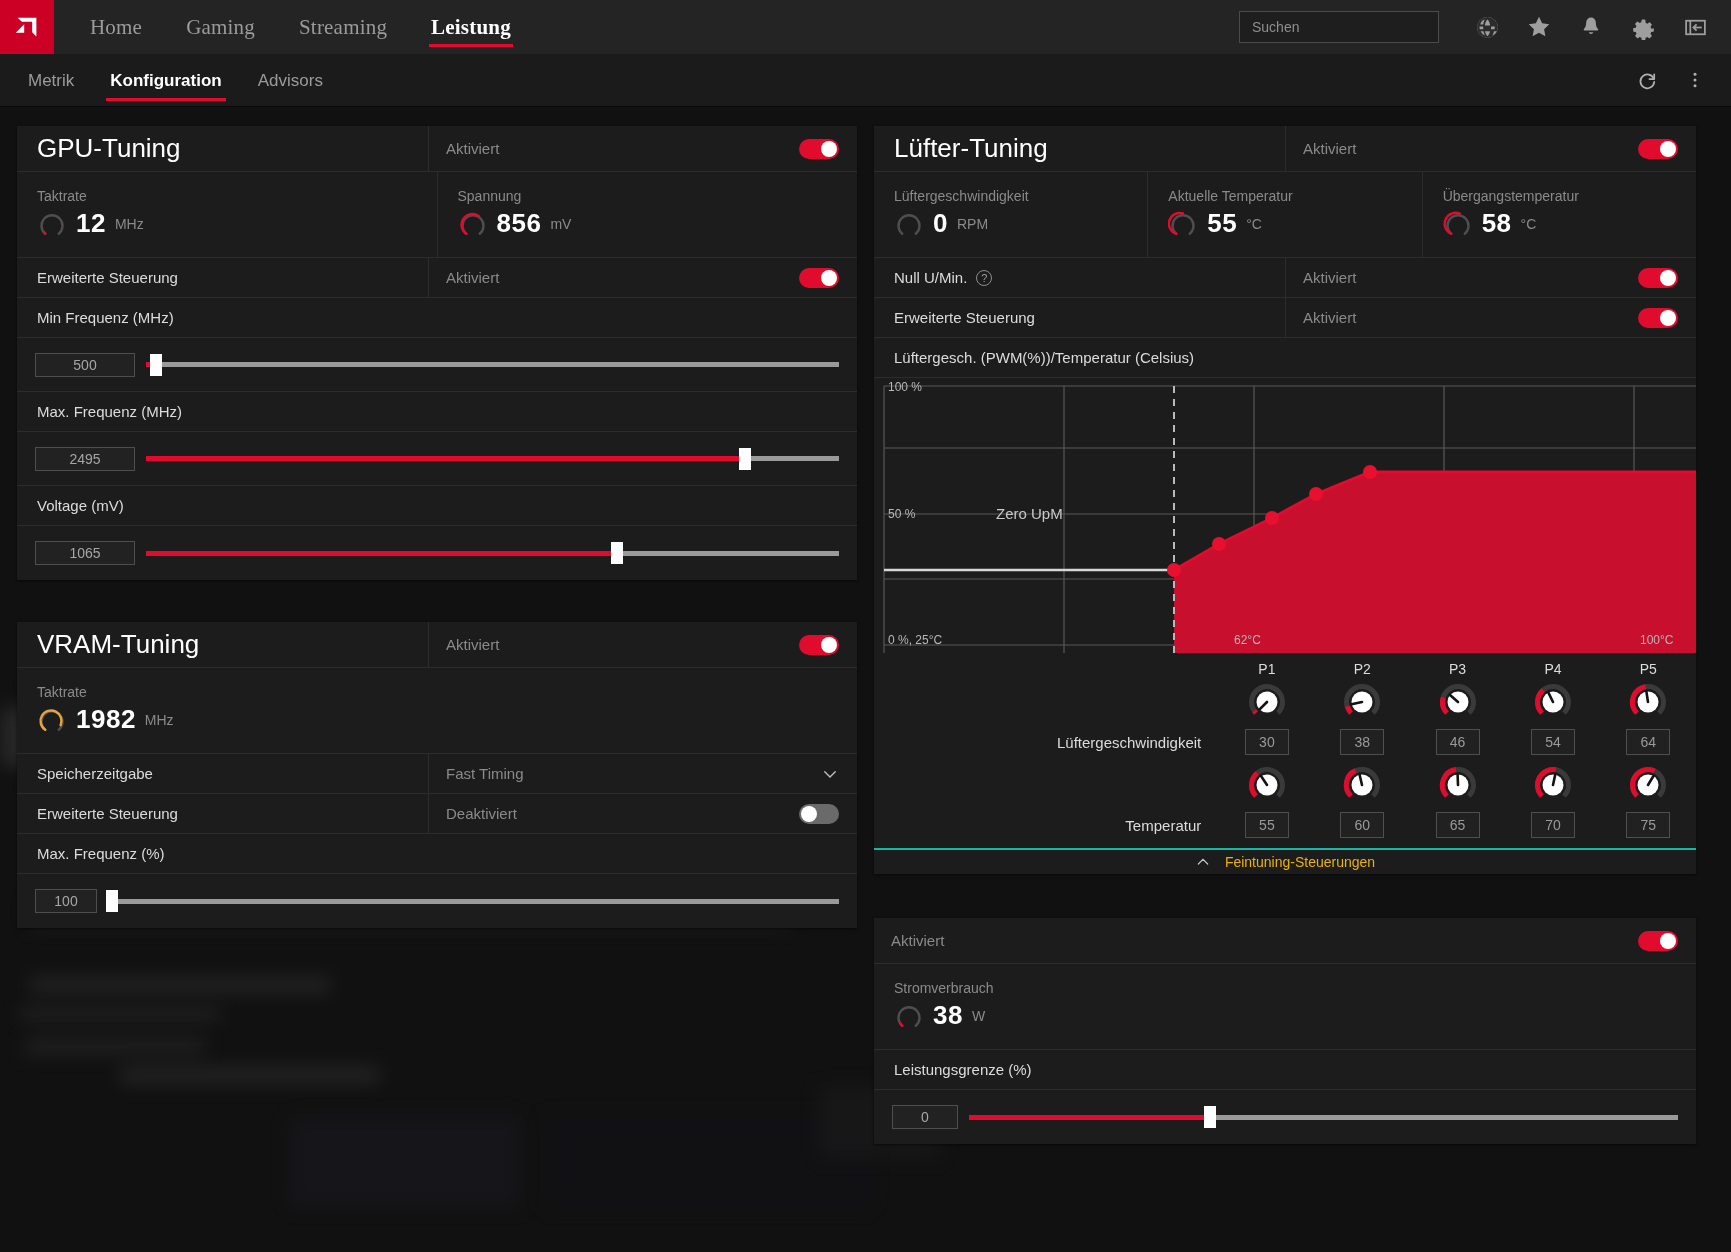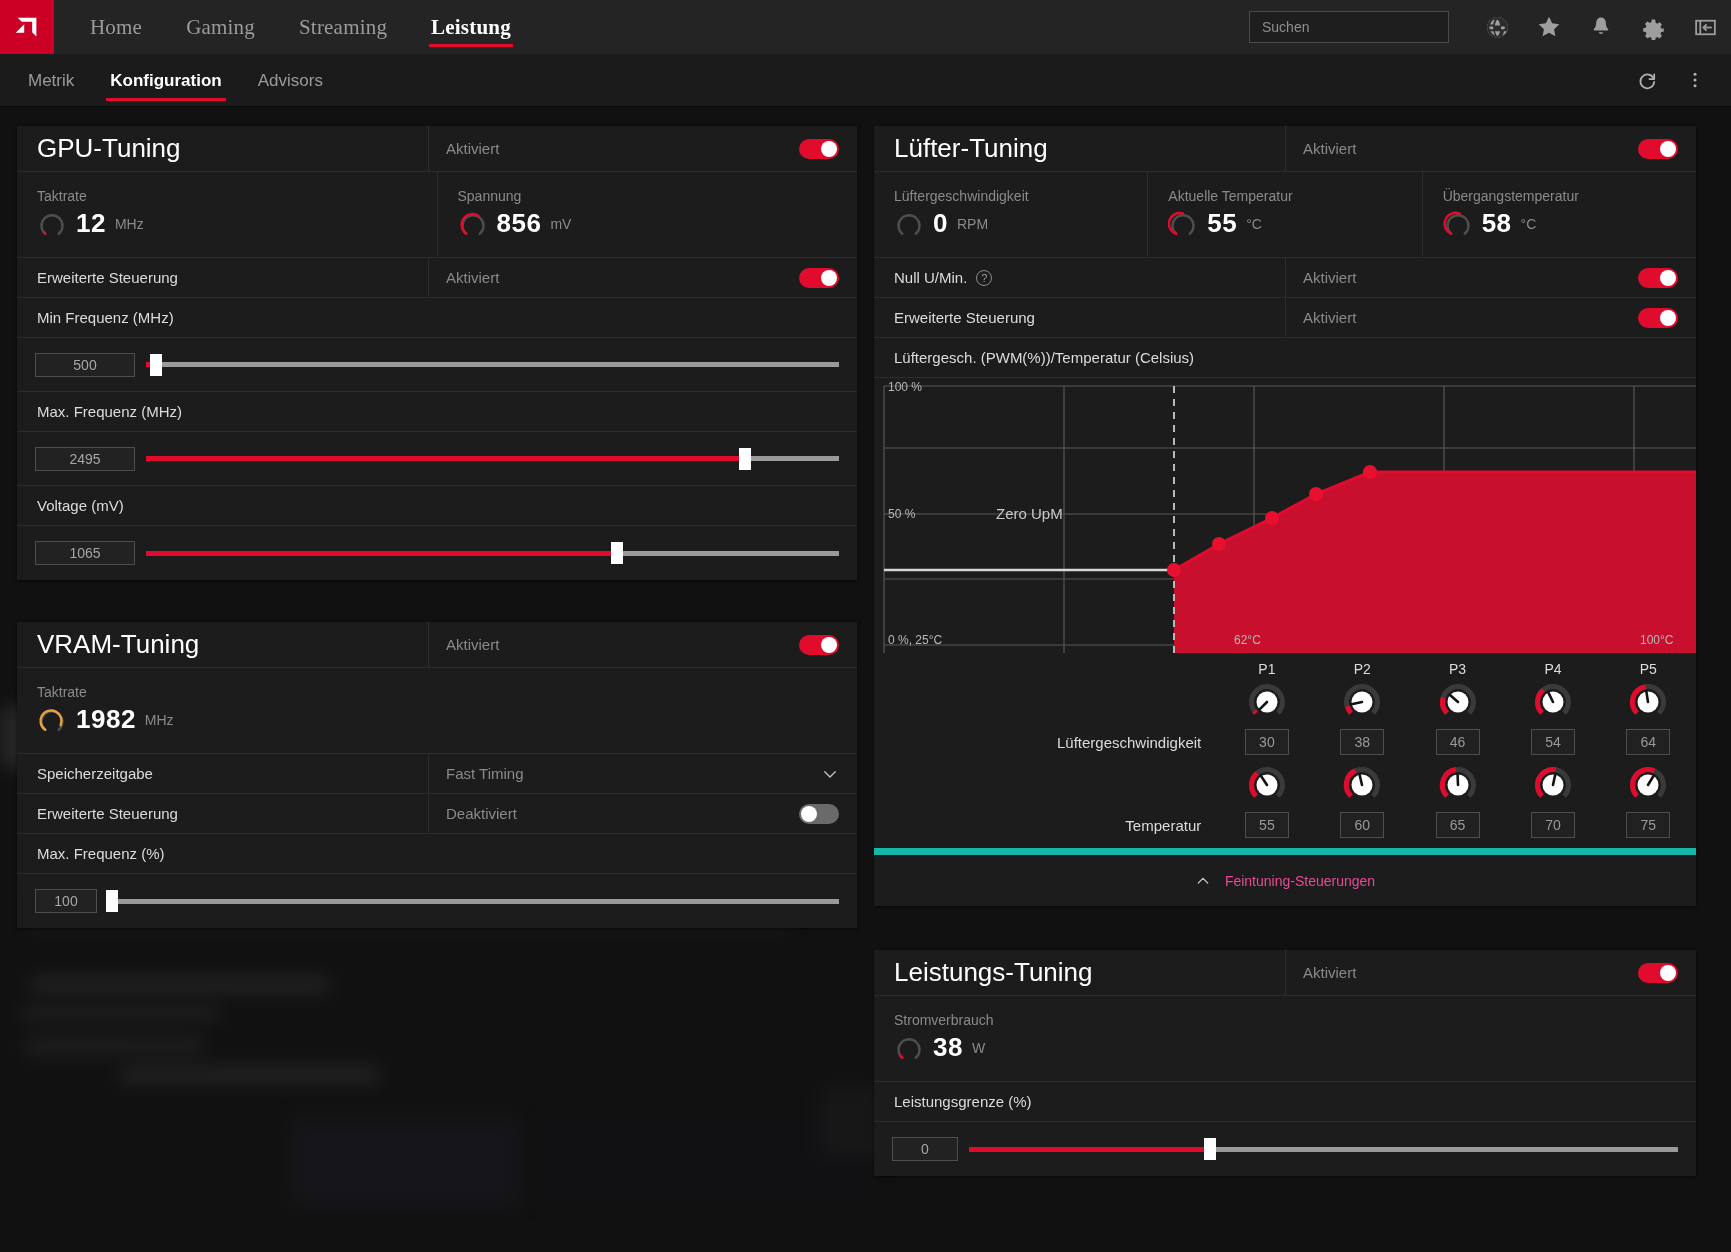--- a/index.html
+++ b/index.html
@@ -29,21 +29,21 @@
     font-size: 21px; color: #9b9b9b; position: relative;
     cursor: pointer; letter-spacing: .2px; font-family: Liberation Serif, serif;
   }
   .nav-item.active { color: #ffffff; font-weight: bold; }
   .nav-item.active::after {
     content: ""; position: absolute; left: 20px; right: 20px; bottom: 7px;
     height: 3px; background: #e00b2d;
   }
   .top-right {
     margin-left: auto; display: flex; align-items: center;
-    gap: 0px; 
+    gap: 0px; padding-right: 10px;
   }
   .searchbox {
     width: 200px; height: 32px; border: 1px solid #4a4a4a;
     background: #1e1e1e; display: flex; align-items: center;
     padding: 0 8px 0 12px; margin-right: 22px;
   }
   .searchbox input {
     flex: 1; background: transparent; border: none; outline: none;
     color: #c8c8c8; font-size: 14px; font-family: "Liberation Sans", sans-serif;
   }
@@ -200,23 +200,23 @@
   .phead { font-size: 14px; color: #dcdcdc; padding-bottom: 5px !important; }
   .knobcell { padding-bottom: 3px !important; }
   .valbox {
     display: inline-flex; align-items: center; justify-content: center;
     width: 44px; height: 26px; border: 1px solid #4e4e4e; background: #212121;
     color: #9a9a9a; font-size: 14px;
   }
   .kdial { width: 40px; height: 40px; }
 
   .fine-foot {
-    height: 58px; display: flex; align-items: center; justify-content: center;
-    gap: 14px; font-size: 14px; color: #ec4899; cursor: pointer;
-    border-top: 7px solid #14b8a6;
+    height: 26px; display: flex; align-items: center; justify-content: center;
+    gap: 14px; font-size: 14px; color: #eab308; cursor: pointer;
+    border-top: 2px solid #14b8a6;
   }
 
   .help-ic {
     display: inline-flex; width: 16px; height: 16px; border: 1px solid #8d8d8d;
     border-radius: 50%; align-items: center; justify-content: center;
     font-size: 11px; color: #9d9d9d; margin-left: 9px;
   }
 </style>
 </head>
 <body>
@@ -658,21 +658,20 @@
       <div class="fine-foot">
         <svg width="16" height="16" viewBox="0 0 24 24">
           <path d="M5 15 L12 8 L19 15" fill="none" stroke="#c4c4c4" stroke-width="1.8" stroke-linecap="round"></path>
         </svg>
         <span>Feintuning-Steuerungen</span>
       </div>
     </div>
 
     <div class="card" style="margin-top:44px">
       <div class="card-hdr">
-        <div class="card-title">Leistungs-Tuning</div>
         <div class="state">Aktiviert</div>
         <div class="tgl-wrap">
           <div class="toggle"></div>
         </div>
       </div>
       <div class="metrics">
         <div class="metric" style="border-right:none">
           <div class="mlabel">Stromverbrauch</div>
           <div class="mval">
             <svg class="gauge" viewBox="0 0 40 40">

